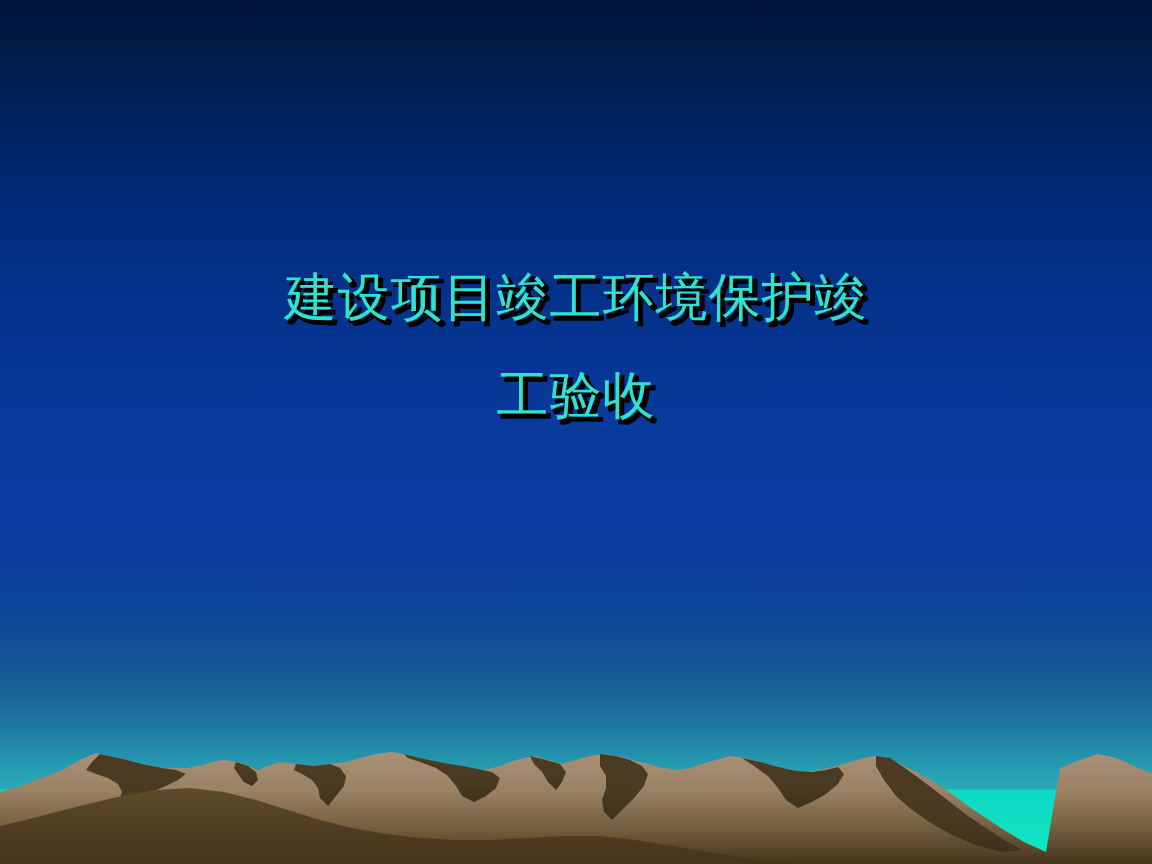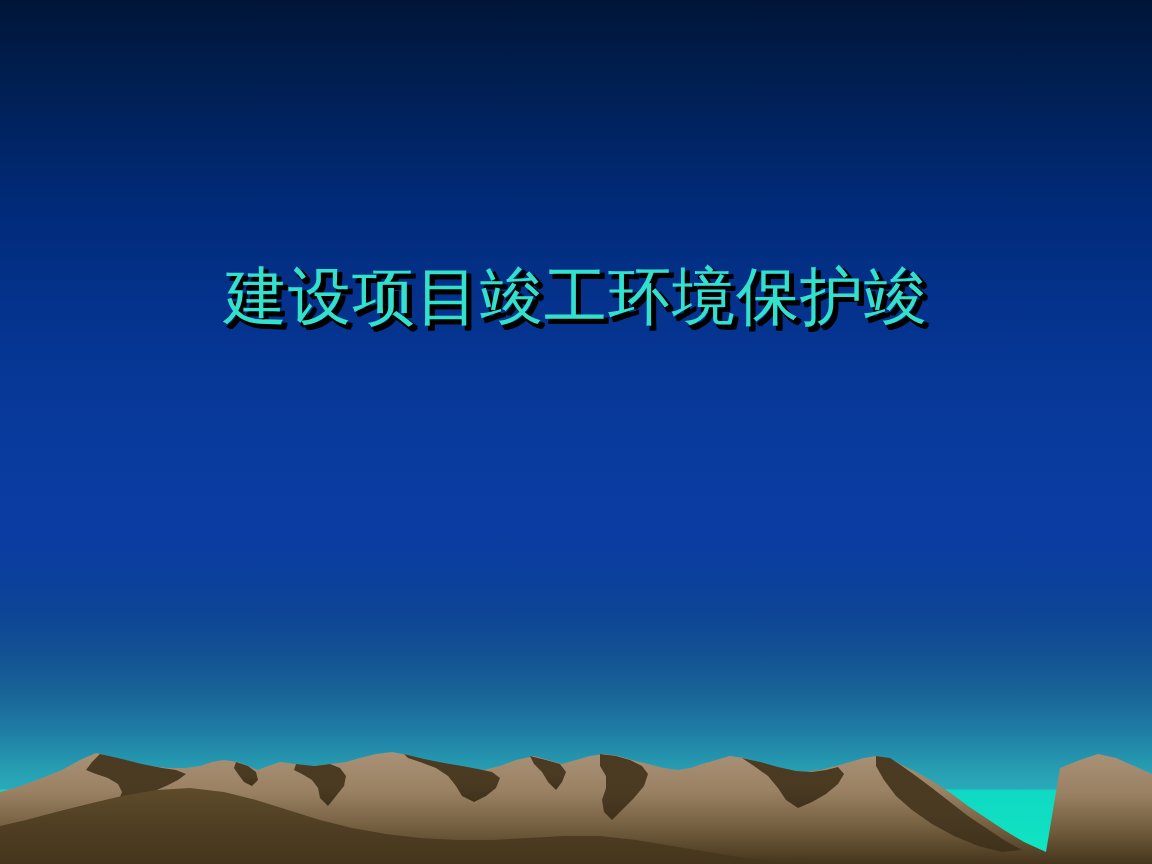--- a/index.html
+++ b/index.html
@@ -54,22 +54,22 @@
 
   
   .title-block {
     position: absolute;
     left: 60px;
     top: 248px;
     width: 1032px;
     text-align: center;
   }
   .title-line {
-    font-family: Liberation Serif, serif;
-    font-size: 63px;
+    font-family: Liberation Sans, sans-serif;
+    font-size: 52px;
     line-height: 98px;
     font-weight: 400;
     color: #33e0cc;
     letter-spacing: 1px;
     white-space: nowrap;
     text-shadow:
        4px  4px 0 #000000,
        5px  5px 0 #000000,
        3px  5px 0 #000000,
        5px  3px 0 #000000;
@@ -163,15 +163,16 @@
     </g>
 
     <g>
       <path fill="url(#lightRock)" d="M1060,768 L1080,760 L1098,754 L1116,758 L1134,766
                L1152,774 L1152,864 L1044,864 Z"></path>
     </g>
   </svg>
 
   <div class="title-block">
     <div class="title-line">建设项目竣工环境保护竣</div>
+    <div class="title-line">工验收</div>
   </div>
 
 </div>
 
 </body></html>

